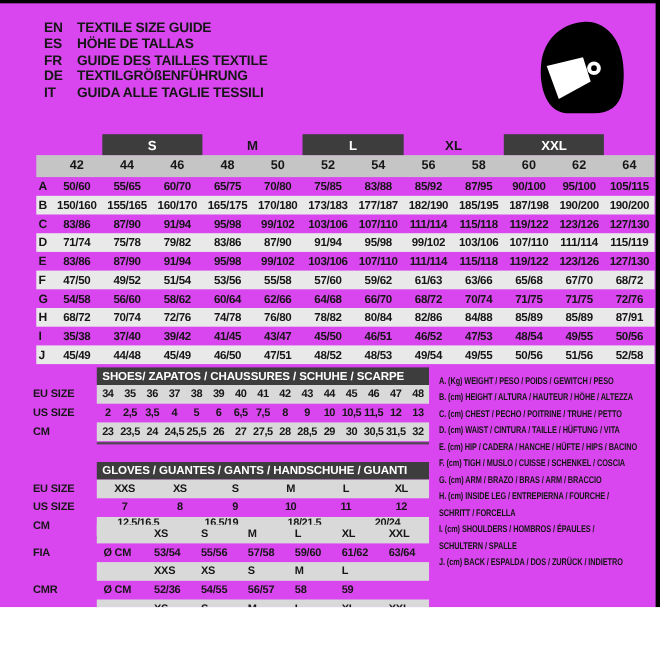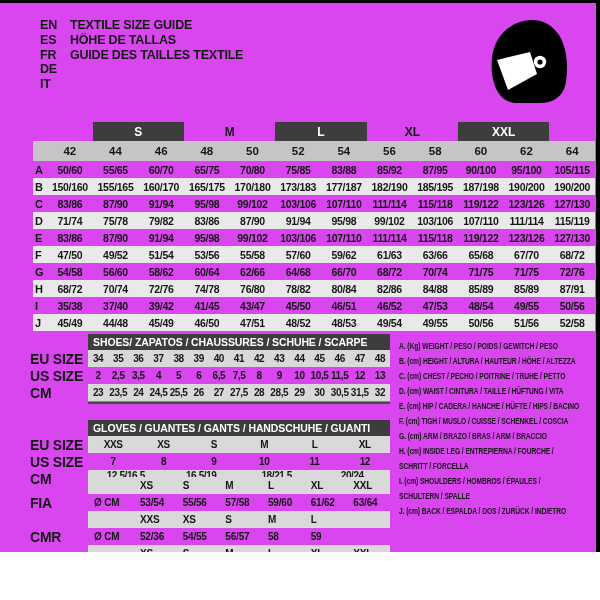--- a/index.html
+++ b/index.html
@@ -25,21 +25,21 @@
   .m-data-row{height:17px;}
   .m-data-row.alt{background:#e9e9e9;}
   .m-cell{display:flex;align-items:center;justify-content:center;font-weight:bold;font-size:10.5px;letter-spacing:-0.3px;}
   .m-rowlabel{display:flex;align-items:center;font-weight:bold;font-size:11px;padding-left:2px;}
 
   
   .btable{position:absolute;left:30px;width:360px;text-align:center;}
   #shoes-table{top:331px;} #gloves-table{top:417px;} #helmet-table{top:474px;}
   .brow{display:flex;}
   .brow.r{height:17px;}
-  .blabel{flex:0 0 58px;display:flex;align-items:center;font-weight:bold;font-size:14px;letter-spacing:-0.2px;}
+  .blabel{flex:0 0 58px;display:flex;align-items:center;font-weight:bold;font-size:10px;letter-spacing:-0.2px;}
   .bbar{flex:1;background:#3d3d3d;color:#fff;font-weight:bold;font-size:10.5px;letter-spacing:-0.1px;
         display:flex;align-items:center;padding-left:5px;height:16px;box-sizing:border-box;}
   .bvals{flex:1;display:grid;}
   .bvals.shaded{background:#d9d9d9;}
   .bcell{display:flex;align-items:center;justify-content:center;font-weight:bold;font-size:10px;letter-spacing:-0.4px;}
   .helmet-cells .bcell{justify-content:flex-start;padding-left:6px;letter-spacing:-0.2px;}
   .bline{flex:1;height:0;border-top:2px solid #4a4a4a;margin-top:1px;}
 
   
   #legend{position:absolute;left:399px;top:336px;width:256px;
@@ -59,23 +59,25 @@
       <div class="lang-row">
         <span class="lang-code">ES</span>
         <span>HÖHE DE TALLAS</span>
       </div>
       <div class="lang-row">
         <span class="lang-code">FR</span>
         <span>GUIDE DES TAILLES TEXTILE</span>
       </div>
       <div class="lang-row">
         <span class="lang-code">DE</span>
+        <span>TEXTILGRÖßENFÜHRUNG</span>
       </div>
       <div class="lang-row">
         <span class="lang-code">IT</span>
+        <span>GUIDA ALLE TAGLIE TESSILI</span>
       </div>
     </div>
 
   <svg class="helmet-svg" width="84" height="90" viewBox="0 0 84 90" aria-hidden="true">
     <path fill="#000" d="M46 4 C 24 6 10 22 8 42 C 6.5 56 9 70 16 79 C 20 84 26 87 33 87 L 56 87
              C 70 87 79 80 81.5 68 C 84.5 53 83.5 32 75 19 C 68 8.5 58 3 46 4 Z"></path>
     <path fill="#fff" d="M 13 44 L 46 36 L 53 58 L 24 74 Z"></path>
     <circle cx="56" cy="46" r="6.2" fill="#fff"></circle>
     <circle cx="56" cy="46" r="2.6" fill="#000"></circle>
   </svg>

